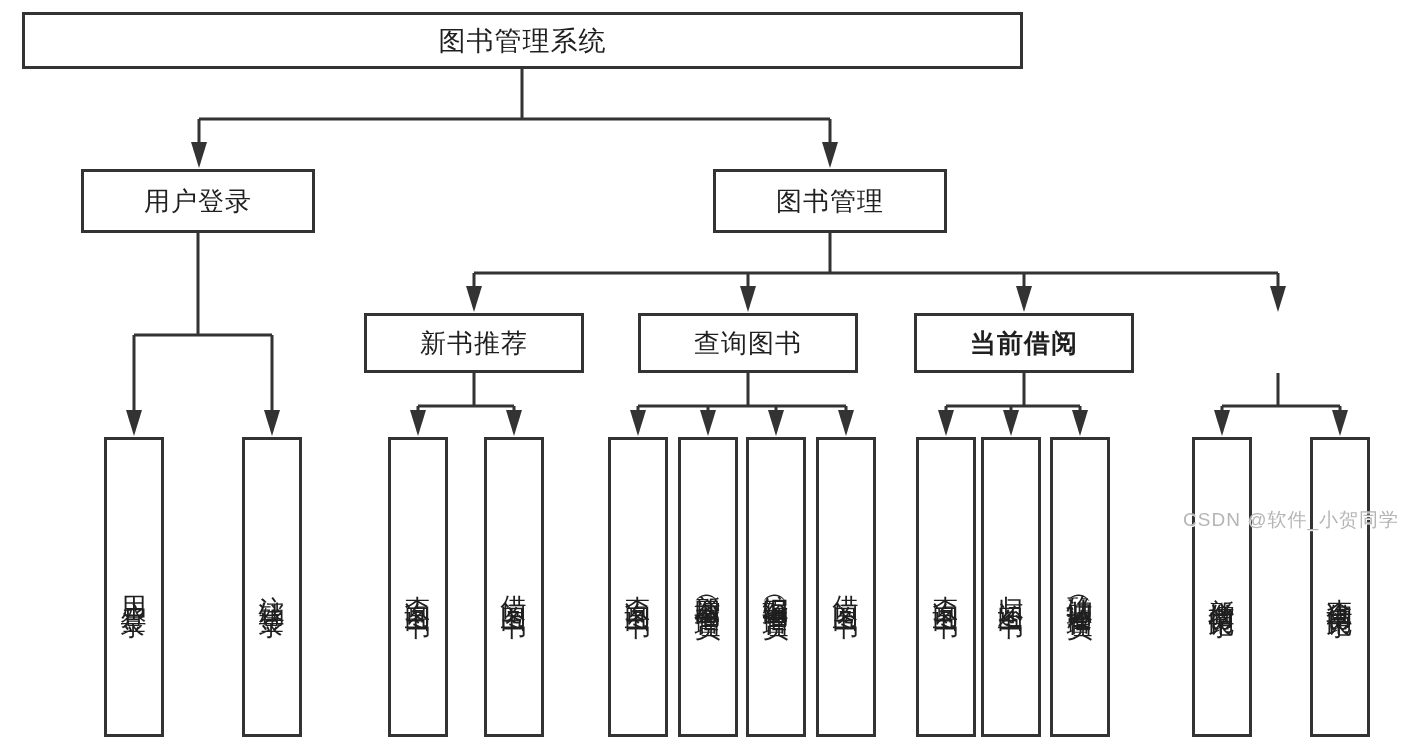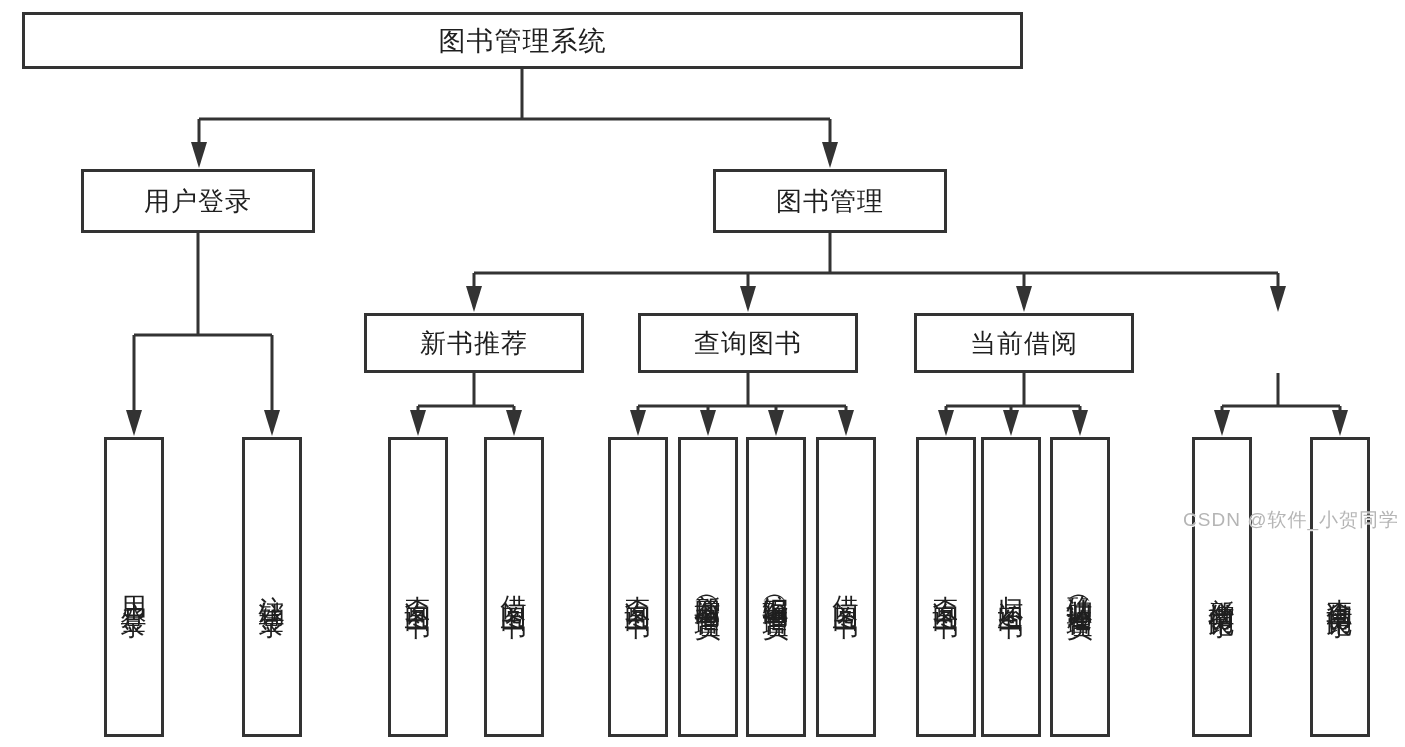--- a/index.html
+++ b/index.html
@@ -38,21 +38,21 @@
     color: var(--text);
     z-index: 2;
   }
   .node.root { left: 22px; top: 12px; width: 1001px; height: 57px; font-size: 27px; }
   .node.lvl1 { width: 234px; height: 64px; top: 169px; }
   .node.user-login { left: 81px; }
   .node.book-mgmt { left: 713px; }
   .node.lvl2 { width: 220px; height: 60px; top: 313px; }
   .node.nb { left: 364px; }
   .node.bb { left: 638px; }
-  .node.cb { left: 914px; }
+  .node.cb { left: 914px; font-weight: bold; }
   .node.br { left: 1168px; }
   .node.leaf {
     width: 60px; height: 300px; top: 437px;
     writing-mode: vertical-rl;
     letter-spacing: 6px;
     font-size: 26px;
     line-height: 1;
   }
   .leaf.p1 { left: 104px; }  .leaf.p2 { left: 242px; }
   .leaf.p3 { left: 388px; }  .leaf.p4 { left: 484px; }

